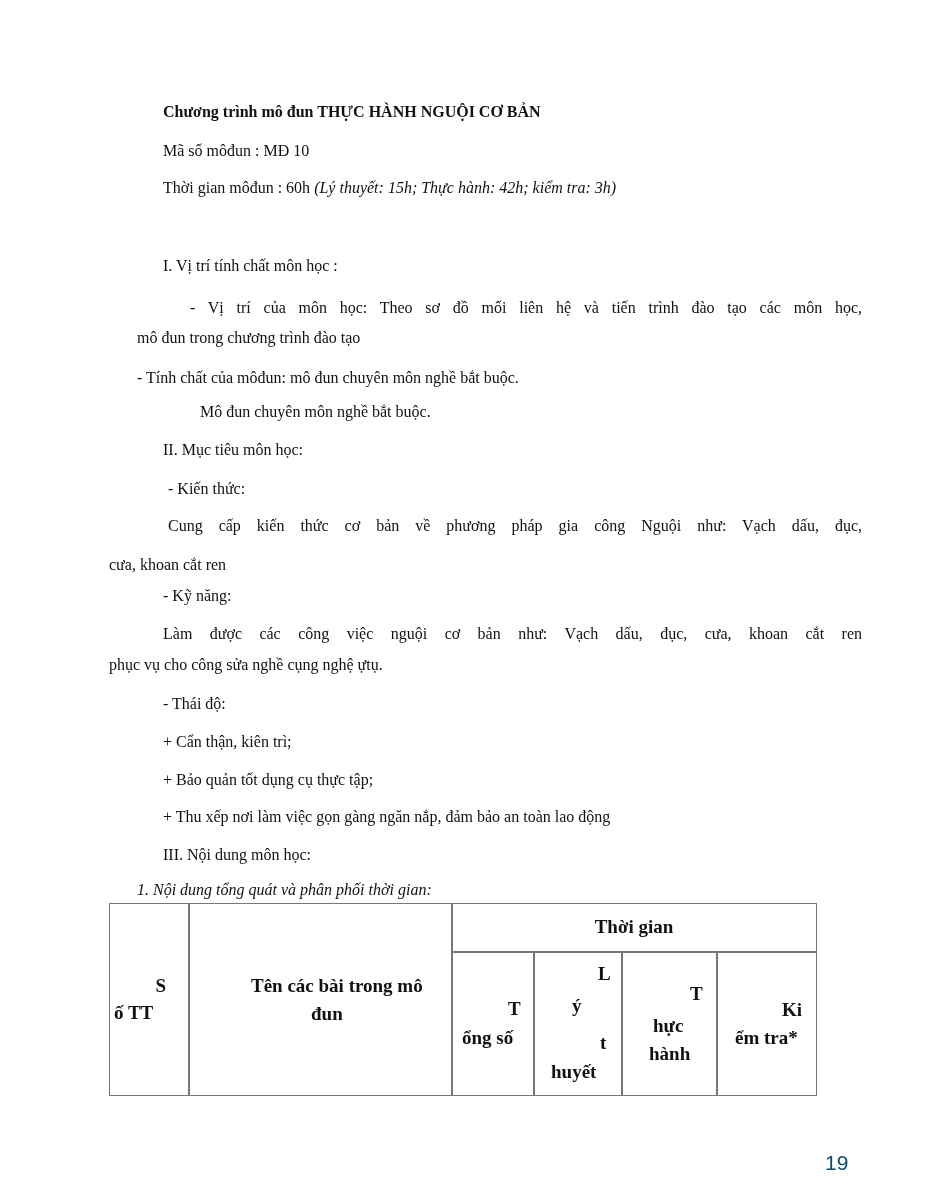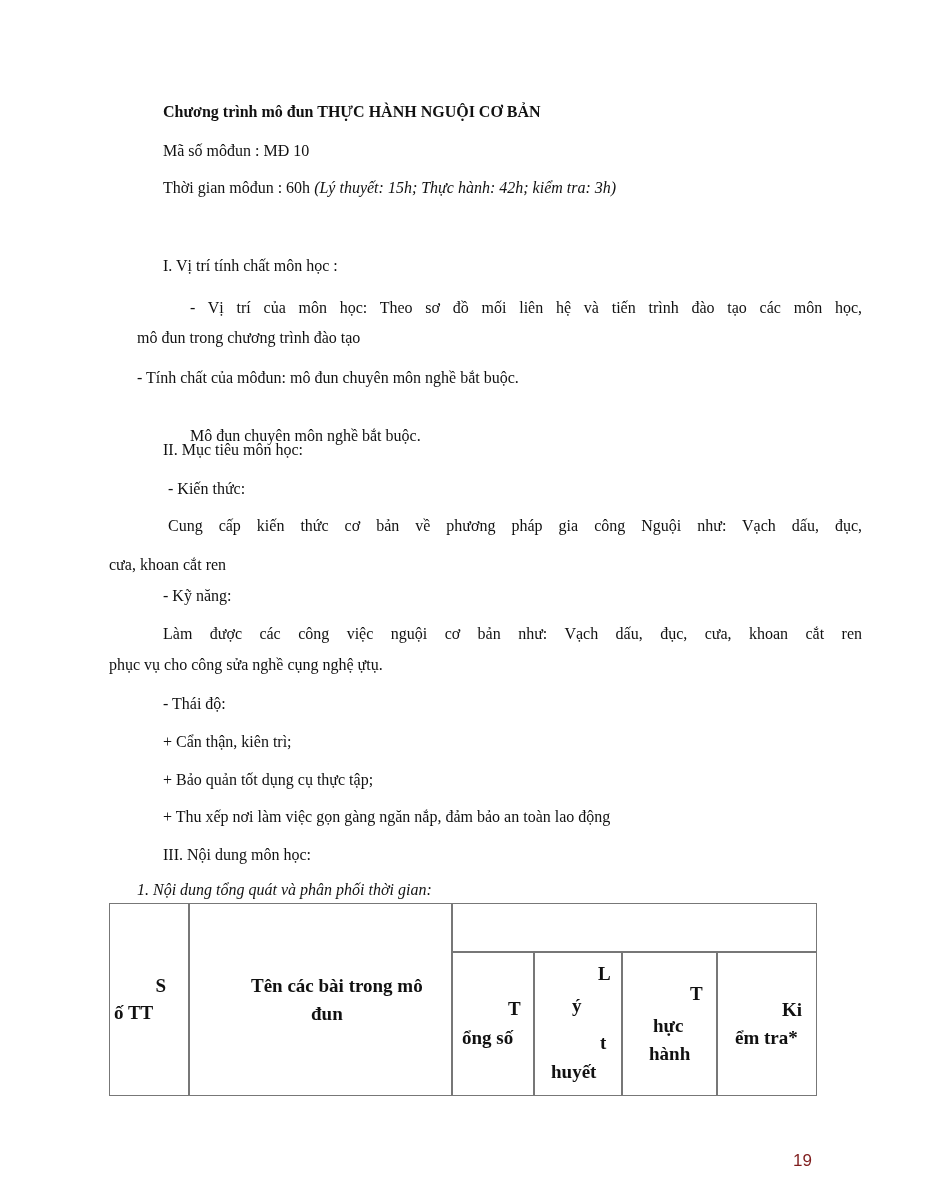--- a/index.html
+++ b/index.html
@@ -52,43 +52,43 @@
       width: 1.5px;
       background: #777777;
     }
     .hline {
       position: absolute;
       height: 1.5px;
       background: #777777;
     }
     .page-num {
       position: absolute;
-      left: 793px;
+      left: 825px;
       top: 1151px;
       font-family: "Liberation Sans", "DejaVu Sans", sans-serif;
-      font-size: 17px;
-      color: #7f1d1d;
+      font-size: 21px;
+      color: #0c4a6e;
     }
   </style>
 </head>
 <body>
 
 <div class="line" style="left:163px; top:100px;">
   <span class="bold">Chương trình mô đun </span><span class="bold">THỰC HÀNH NGUỘI CƠ BẢN</span>
 </div>
 <div class="line" style="left:163px; top:139px;">Mã số môđun : MĐ 10</div>
 <div class="line" style="left:163px; top:176px;">
   <span>Thời gian môđun : 60h </span><span class="italic">(Lý thuyết: 15h; Thực hành: 42h; kiểm tra: 3h)</span>
 </div>
 
 <div class="line" style="left:163px; top:254px;">I. Vị trí tính chất môn học :</div>
 <div class="line justify" style="left:190px; top:296px; width:672px;">- Vị trí của môn học: Theo sơ đồ mối liên hệ và tiến trình đào tạo các môn học,</div>
 <div class="line" style="left:137px; top:326px;">mô đun trong chương trình đào tạo</div>
 <div class="line" style="left:137px; top:366px;">- Tính chất của môđun: mô đun chuyên môn nghề bắt buộc.</div>
-<div class="line" style="left:190px; top:400px;margin-top:24px;">Mô đun chuyên môn nghề bắt buộc.</div>
+<div class="line" style="left:200px; top:400px;">Mô đun chuyên môn nghề bắt buộc.</div>
 
 <div class="line" style="left:163px; top:438px;">II. Mục tiêu môn học:</div>
 <div class="line" style="left:168px; top:477px;">- Kiến thức:</div>
 <div class="line justify" style="left:168px; top:514px; width:694px;">Cung cấp kiến thức cơ bản về phương pháp gia công Nguội như: Vạch dấu, đục,</div>
 <div class="line" style="left:109px; top:545px;margin-top:8px;">cưa, khoan cắt ren</div>
 <div class="line" style="left:163px; top:584px;">- Kỹ năng:</div>
 <div class="line justify" style="left:163px; top:622px; width:699px;">Làm được các công việc nguội cơ bản như: Vạch dấu, đục, cưa, khoan cắt ren</div>
 <div class="line" style="left:109px; top:653px;">phục vụ cho công sửa nghề cụng nghệ ựtụ.</div>
 <div class="line" style="left:163px; top:692px;">- Thái độ:</div>
 <div class="line" style="left:163px; top:730px;">+ Cẩn thận, kiên trì;</div>
@@ -107,20 +107,21 @@
   <div class="vline" style="left:606px; top:47px; height:144px;"></div>
 
   <div class="hline" style="left:342px; top:47px; width:364px;"></div>
 
   <div class="cell" style="left:0; top:70px; width:78px; text-align:right; padding-right:22px;">S</div>
   <div class="cell" style="left:4px; top:97px;">ố TT</div>
 
   <div class="cell" style="left:141px; top:70px;">Tên các bài trong mô</div>
   <div class="cell" style="left:201px; top:98px;">đun</div>
 
+  <div class="cell" style="left:342px; top:11px; width:364px; text-align:center;">Thời gian</div>
 
   <div class="cell" style="left:398px; top:93px;">T</div>
   <div class="cell" style="left:352px; top:122px;">ổng số</div>
 
   <div class="cell" style="left:488px; top:58px;">L</div>
   <div class="cell" style="left:462px; top:90px;">ý</div>
   <div class="cell" style="left:490px; top:127px;">t</div>
   <div class="cell" style="left:441px; top:156px;">huyết</div>
 
   <div class="cell" style="left:580px; top:78px;">T</div>

